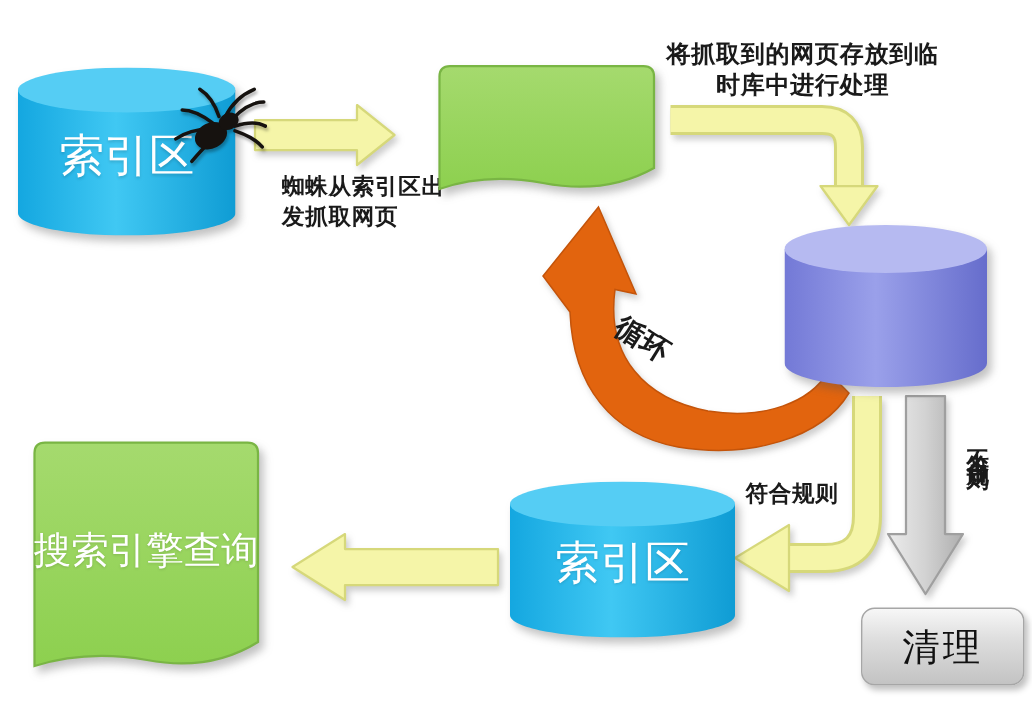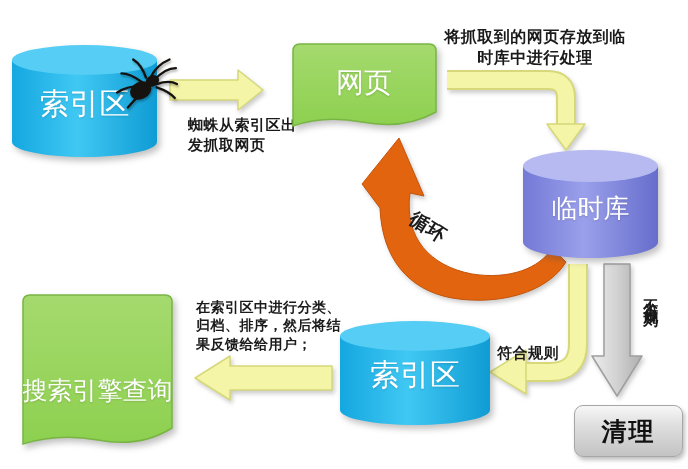--- a/index.html
+++ b/index.html
@@ -18,21 +18,21 @@
     letter-spacing:0.5px;
   }
   .shape-shadow{filter:drop-shadow(3px 4px 3px rgba(80,80,80,0.35));}
   .arrow-shadow{filter:drop-shadow(2px 3px 2px rgba(90,90,90,0.3));}
   #cleanup-box{
     position:absolute;left:574px;top:405px;width:107px;height:50px;
     background:linear-gradient(#f7f7f7,#dedede 40%,#c3c3c3);
     border:1px solid #a6a6a6;border-radius:9px;
     box-shadow:2px 3px 4px rgba(0,0,0,0.25);
     display:flex;align-items:center;justify-content:center;
-    color:#111111;font-size:25px;font-weight:bold;letter-spacing:2px;
+    color:#111111;font-size:25px;font-weight:normal;letter-spacing:2px;
   }
   .vtext{writing-mode:vertical-rl;letter-spacing:3px;}
 </style>
 </head>
 <body>
 
 <div id="stage">
 
   <svg class="abs" style="left:0;top:0" width="688" height="469" viewBox="0 0 688 469">
     <defs>
@@ -110,65 +110,62 @@
 
   <svg class="abs shape-shadow" style="left:288px;top:40px" width="152" height="95" viewBox="0 0 152 95">
     <defs>
       <linearGradient id="greenGrad" x1="0" y1="0" x2="0" y2="1">
         <stop offset="0" stop-color="#a5da6e"></stop>
         <stop offset="1" stop-color="#8dd04f"></stop>
       </linearGradient>
     </defs>
     <path d="M5,11 Q5,4 12,4 H141 Q148,4 148,11 V72 Q116,90 74,82 Q36,75 5,86 Z" fill="url(#greenGrad)" stroke="#79b544" stroke-width="1.5"></path>
   </svg>
-  <div class="node-label" style="left:288px;top:44px;width:152px;height:78px;font-size:28px;">网页</div>
 
   <div class="caption" style="left:443px;top:26px;width:184px;font-size:16px;text-align:center;">将抓取到的网页存放到临时库中进行处理</div>
 
   <svg class="abs shape-shadow" style="left:523px;top:150px" width="135" height="108" viewBox="0 0 135 108">
     <defs>
       <linearGradient id="purpleBody" x1="0" y1="0" x2="1" y2="0">
         <stop offset="0" stop-color="#7379d6"></stop>
         <stop offset="0.45" stop-color="#9aa0ea"></stop>
         <stop offset="1" stop-color="#666dcc"></stop>
       </linearGradient>
     </defs>
     <path d="M0,16 L0,92 C0,101 30,108 67.5,108 C105,108 135,101 135,92 L135,16 Z" fill="url(#purpleBody)"></path>
     <ellipse cx="67.5" cy="16" rx="67.5" ry="16" fill="#b6baf1"></ellipse>
   </svg>
-  <div class="node-label" style="left:523px;top:164px;width:135px;height:88px;font-size:26px;">临时库</div>
 
   <div class="caption" style="left:418px;top:206px;font-size:19px;transform:rotate(32deg);transform-origin:left top;">循环</div>
 
-  <div class="caption" style="left:497px;top:320px;font-size:15px;white-space:nowrap;margin-top:23px;">符合规则</div>
+  <div class="caption" style="left:497px;top:320px;font-size:15px;white-space:nowrap;">符合规则</div>
   <div class="caption vtext" style="left:641px;top:288px;height:95px;font-size:15px;">不符合规则</div>
 
   <svg class="abs shape-shadow" style="left:340px;top:321px" width="150" height="104" viewBox="0 0 150 104">
     <defs>
       <linearGradient id="cyanBody2" x1="0" y1="0" x2="1" y2="0">
         <stop offset="0" stop-color="#14a7e0"></stop>
         <stop offset="0.45" stop-color="#40c8f3"></stop>
         <stop offset="1" stop-color="#0f9cd4"></stop>
       </linearGradient>
     </defs>
     <path d="M0,15 L0,89 C0,97.3 33.6,104 75,104 C116.4,104 150,97.3 150,89 L150,15 Z" fill="url(#cyanBody2)"></path>
     <ellipse cx="75" cy="15" rx="75" ry="15" fill="#55cdf4"></ellipse>
   </svg>
   <div class="node-label" style="left:340px;top:333px;width:150px;height:84px;font-size:30px;">索引区</div>
 
-  <div class="caption" style="left:196px;top:298px;width:146px;font-size:14px;">在索引区中进行分类、归档、排序，然后将结果反馈给给用户；</div>
 
   <svg class="abs shape-shadow" style="left:18px;top:290px" width="159" height="165" viewBox="0 0 159 165">
     <defs>
       <linearGradient id="greenGrad2" x1="0" y1="0" x2="0" y2="1">
         <stop offset="0" stop-color="#a5da6e"></stop>
         <stop offset="1" stop-color="#8dd04f"></stop>
       </linearGradient>
     </defs>
     <path d="M5,12 Q5,5 12,5 H147 Q154,5 154,12 V138 Q122,158 80,150 Q40,143 5,154 Z" fill="url(#greenGrad2)" stroke="#79b544" stroke-width="1.5"></path>
   </svg>
-  <div class="node-label" style="left:18px;top:296px;width:159px;height:140px;font-size:25px;margin-top:24px;">搜索引擎查询</div>
+  <div class="node-label" style="left:18px;top:296px;width:159px;height:140px;font-size:25px;">搜索引擎查询</div>
 
   <div id="cleanup-box">
     <span>清理</span>
   </div>
 
 </div>
 
 </body></html>

